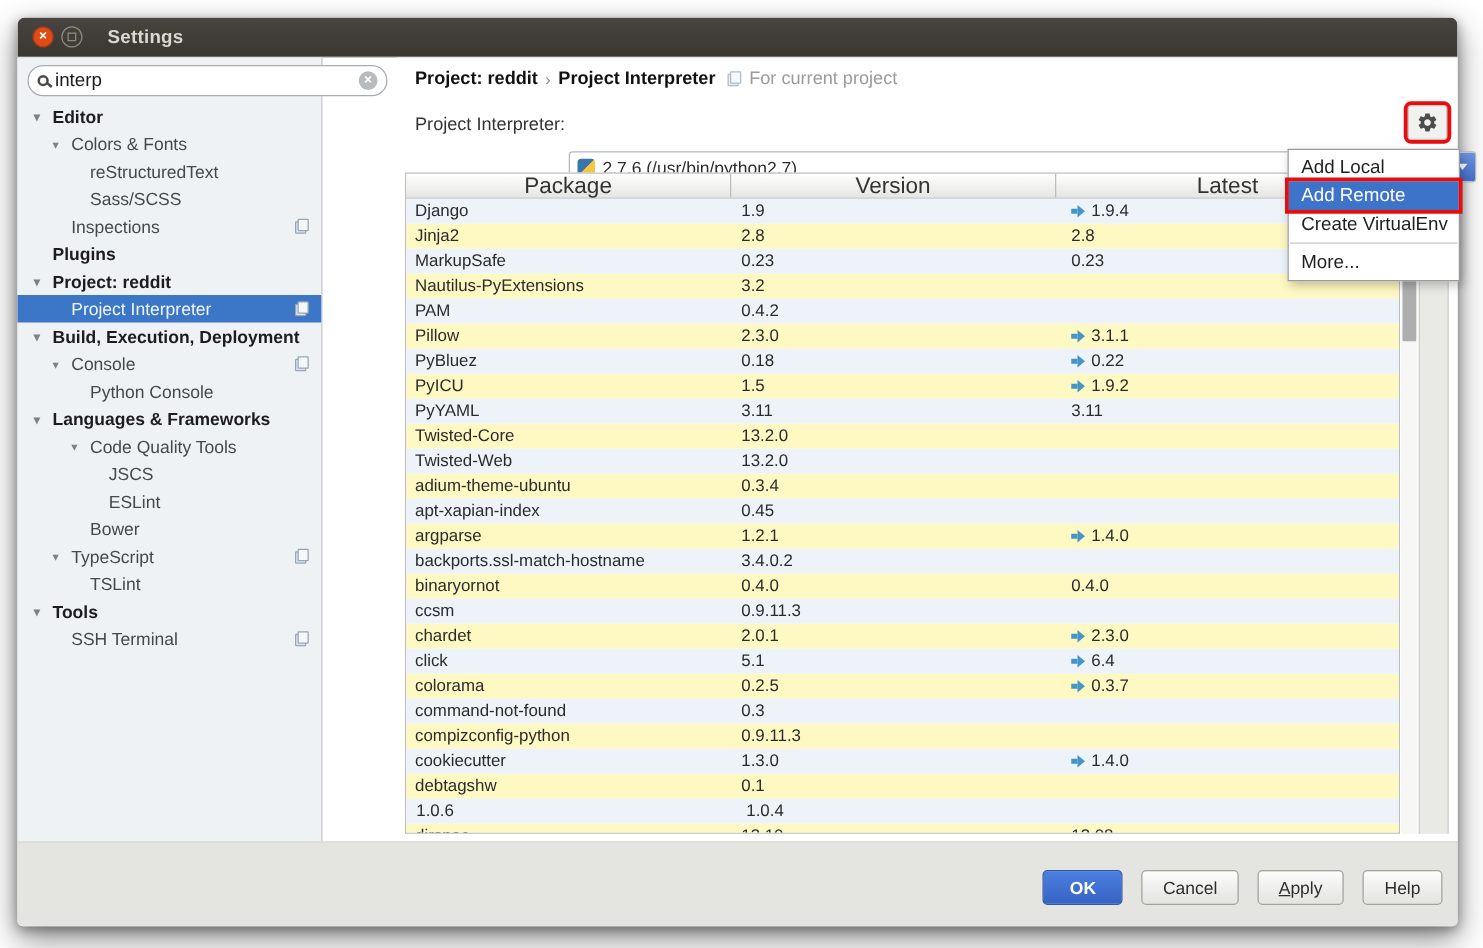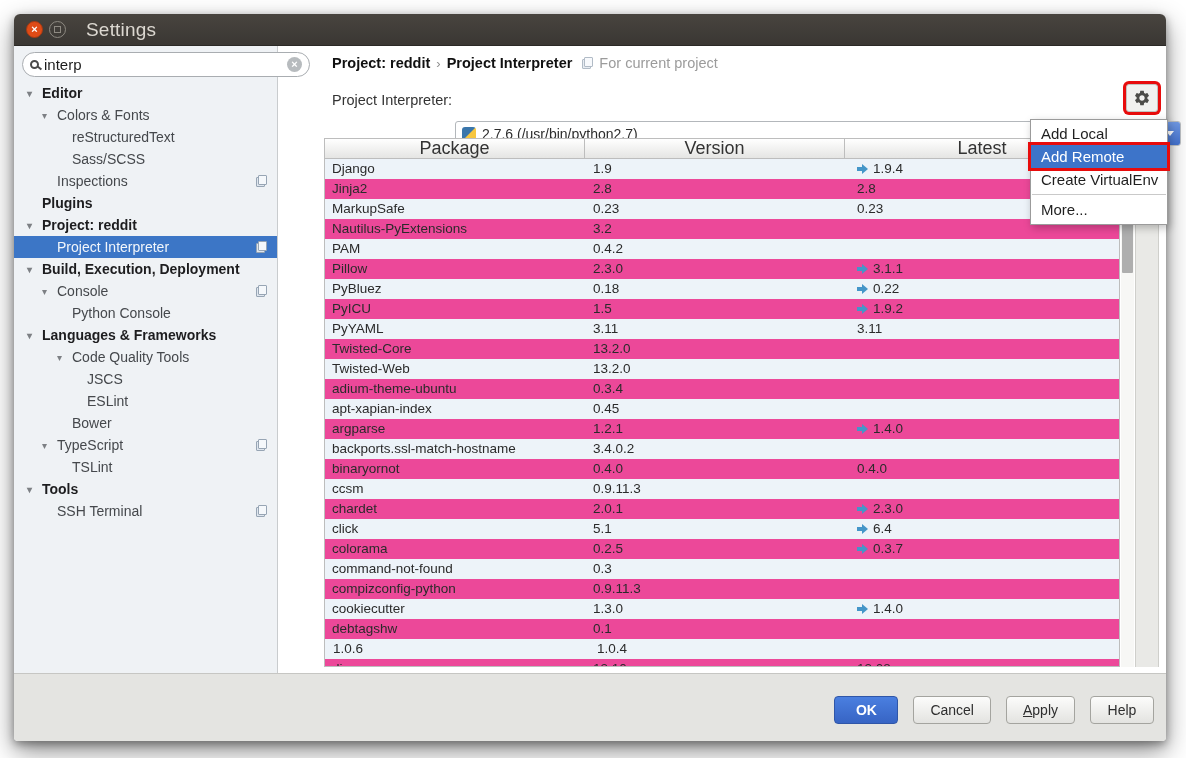--- a/index.html
+++ b/index.html
@@ -15,25 +15,25 @@
   .titlebar {
     position:absolute; left:0; top:0; right:0; height:32px;
     background:linear-gradient(#48443f,#3a3733);
     border-radius:6px 6px 0 0; border-bottom:1px solid #2b2926;
     display:flex; align-items:center;
   }
   .tb-btn { width:17px; height:17px; border-radius:50%; display:flex; align-items:center; justify-content:center; }
   .tb-close { margin-left:12px; background:#df4b16; border:1px solid #a63a12; color:#fff; font-size:11px; font-weight:bold; line-height:1; }
   .tb-restore { margin-left:6px; background:transparent; border:1px solid #8e8a82; }
   .tb-restore .sq { width:7px; height:7px; border:1px solid #8e8a82; }
-  .tb-title { color:#dcd8d1; font-weight:normal; font-size:19px; margin-left:20px; letter-spacing:.2px; }
+  .tb-title { color:#dcd8d1; font-weight:bold; font-size:15px; margin-left:20px; letter-spacing:.2px; }
 
   
   .sidebar {
-    position:absolute; left:0; top:32px; width:264px; bottom:68px;
+    position:absolute; left:0; top:32px; width:244px; bottom:68px;
     background:#eff2f5; border-right:1px solid #c9ccce;
   }
   .search {
     position:absolute; left:8px; top:6px; width:288px; height:25px;
     background:#ffffff; border:1px solid #a9adb1; border-radius:13px;
     display:flex; align-items:center; padding:0 7px;
   }
   .mag { width:9px; height:9px; border:2px solid #4a4a4a; border-radius:50%; position:relative; display:inline-block; flex:0 0 auto; }
   .mag::after { content:''; position:absolute; width:5px; height:2px; background:#4a4a4a; right:-5px; bottom:-2px; transform:rotate(40deg); }
   .sval { font-size:15px; color:#1c1c1c; margin-left:5px; flex:1 1 auto; }
@@ -81,21 +81,21 @@
   }
   .gear-btn svg { width:18px; height:18px; fill:#4c4c49; }
 
   
   .pkg-table { position:absolute; left:6px; top:92px; width:796px; height:529px; border:1px solid #bdbdbd; overflow:hidden; background:#fff; }
   .thead { display:flex; height:20px; background:linear-gradient(#ffffff,#e5e5e3); border-bottom:1px solid #bdbdbd; }
   .th { font-size:18px; color:#333; text-align:center; line-height:19px; }
   .th.col0 { width:260px; border-right:1px solid #bdbdbd; }
   .th.col1 { width:260px; border-right:1px solid #bdbdbd; }
   .th.col2 { width:274px; }
-  .tr { display:flex; height:20px; background:#ec4899; }
+  .tr { display:flex; height:20px; background:#fef9c3; }
   .tr.stripe { background:#edf3f9; }
   .td { font-size:13.5px; color:#2b2b2b; line-height:20px; white-space:nowrap; overflow:hidden; }
   .td.col0 { width:260px; padding-left:7px; }
   .td.col1 { width:260px; padding-left:8px; }
   .td.col2 { width:274px; padding-left:12px; }
   .up-arr { position:relative; display:inline-block; width:12px; height:10px; margin-right:4px; vertical-align:-1px; }
   .up-arr::before { content:''; position:absolute; left:0; top:3px; width:5px; height:4px; background:#4596c8; }
   .up-arr::after { content:''; position:absolute; left:5px; top:0; width:0; height:0;
     border-left:6px solid #4596c8; border-top:5px solid transparent; border-bottom:5px solid transparent; }
 

